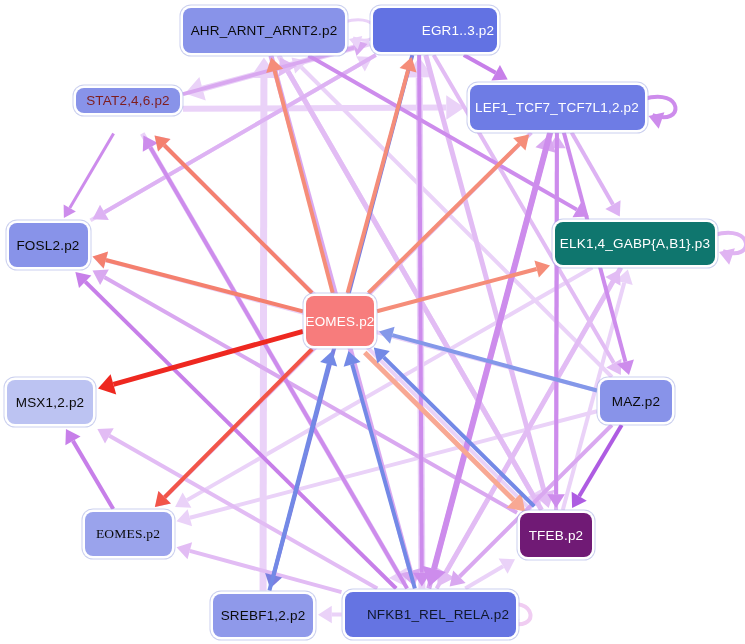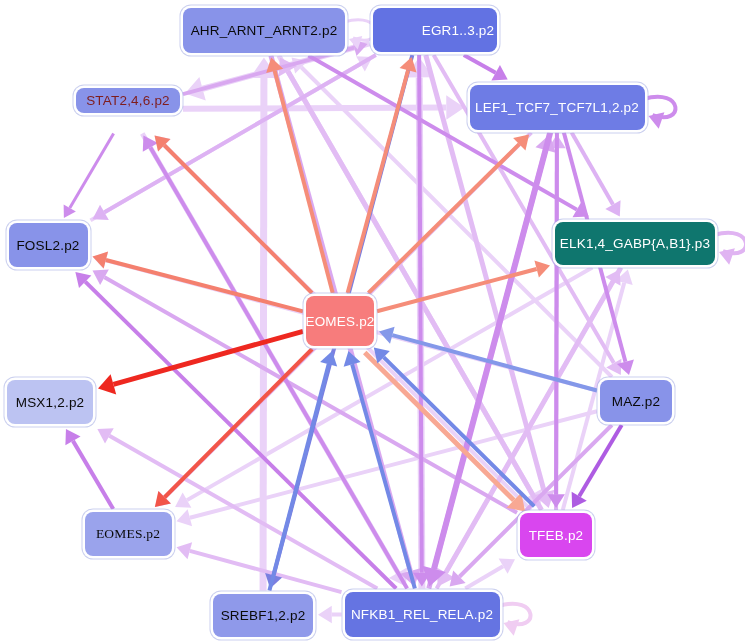--- a/index.html
+++ b/index.html
@@ -164,23 +164,23 @@
       </div>
       <div class="node" style="left: 7px; top: 380px; width: 86px; height: 44px; background: rgb(188, 195, 242); color: rgb(10, 10, 10);">
         <span>MSX1,2.p2</span>
       </div>
       <div class="node" style="left: 600px; top: 380px; width: 72px; height: 42px; background: rgb(136, 147, 233); color: rgb(10, 10, 10);">
         <span>MAZ.p2</span>
       </div>
       <div class="node" style="left: 84.5px; top: 512px; width: 87px; height: 44px; background: rgb(154, 163, 236); color: rgb(10, 10, 10); font-family: Liberation Serif, serif;">
         <span>EOMES.p2</span>
       </div>
-      <div class="node" style="left: 520px; top: 513px; width: 72px; height: 44px; background: #d946ef; color: rgb(255, 255, 255); align-items: center;">
+      <div class="node" style="left: 520px; top: 513px; width: 72px; height: 44px; background: #701a75; color: rgb(255, 255, 255); align-items: center;">
         <span>TFEB.p2</span>
       </div>
       <div class="node" style="left: 213px; top: 593.5px; width: 100px; height: 43px; background: rgb(143, 153, 234); color: rgb(10, 10, 10);">
         <span>SREBF1,2.p2</span>
       </div>
-      <div class="node" style="left: 344.5px; top: 591.5px; width: 155px; height: 45px; background: rgb(101, 116, 226); color: #ffffff;">
+      <div class="node" style="left: 344.5px; top: 591.5px; width: 155px; height: 45px; background: rgb(101, 116, 226); color: #0f172a; padding-left: 16px;">
         <span>NFKB1_REL_RELA.p2</span>
       </div>
     </div>
 </div>
 
 </body></html>

